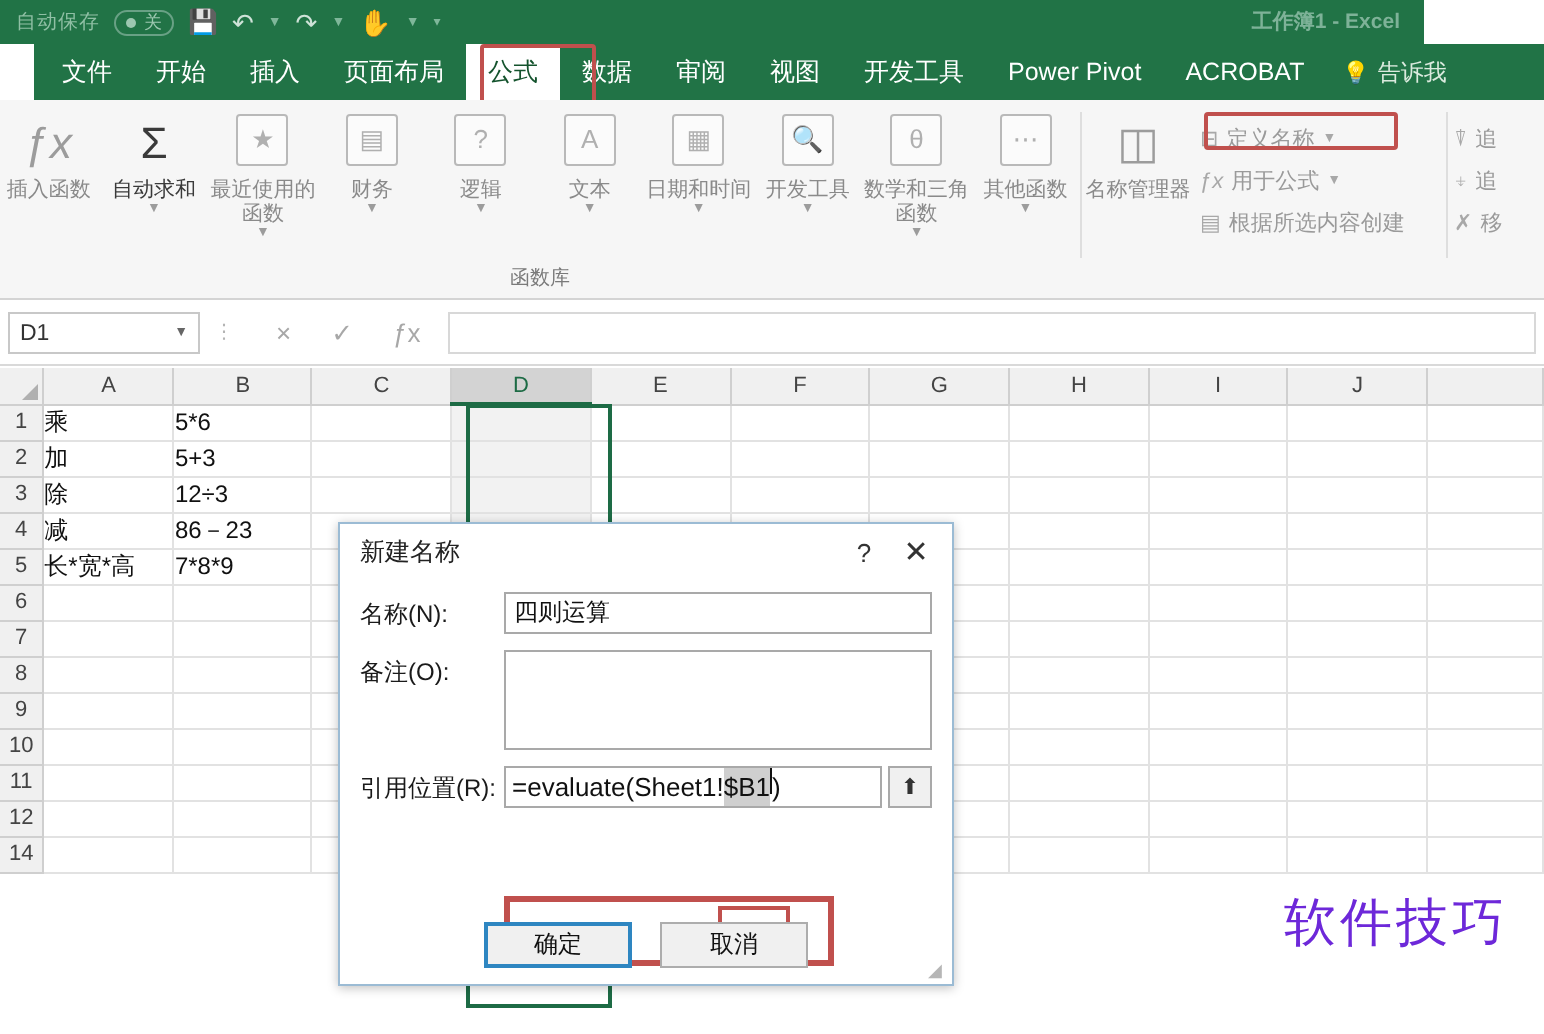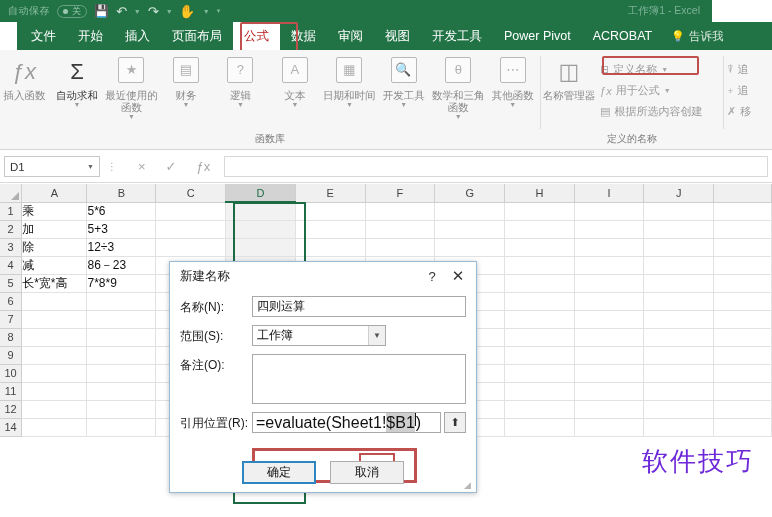--- a/index.html
+++ b/index.html
@@ -24,36 +24,36 @@
     border: 1px solid #69a185; border-radius: 9px;
     height: 13px; padding: 0 5px; color: #9cc7b0; font-size: 9px;
   }
   .autosave-dot { width: 5px; height: 5px; border-radius: 50%; background: #9cc7b0; display:block; }
   .qat-ico { color: #7fb79a; font-size: 12px; line-height: 1; }
   .qat-ico.bright { color: #cfe3d8; font-size: 13px; }
   .qat-caret { color: #7fb79a; font-size: 7px; }
   .title-center {
     position: absolute; left: 0; right: 0; text-align: right;
     padding-right: 12px;
-    color: #7eb298; font-size: 10.5px; pointer-events: none;
+    color: #7eb298; font-size: 10.5px; pointer-events: none; font-weight: bold;
   }
 
   
   .tabstrip {
     position: absolute; top: 22px; left: 0; width: 772px; height: 28px;
     background: #217346;
     display: flex; align-items: center; margin-left: 17px;
   }
   .tab {
     color: #ffffff; font-size: 12.5px; padding: 0 11px; height: 28px;
     display: flex; align-items: center; white-space: nowrap;
   }
   .tab.first { padding-left: 14px; }
   .tab.active {
-    background: #ffffff; color: #b91c1c; font-weight: normal;
+    background: #ffffff; color: #14532d; font-weight: normal;
   }
   .tab-highlight {
     position: absolute; left: 240px; top: 22px; width: 58px; height: 30px;
     border: 2px solid #c0504d; border-radius: 2px; pointer-events: none;
   }
   .tellme { display: flex; align-items: center; gap: 4px; color: #dbeade; font-size: 11.5px; padding-left: 8px;}
   .bulb { font-size: 11px; }
 
   
   .ribbon {
@@ -198,21 +198,21 @@
     background: #f0f0f0; border-left: 1px solid #cfcfcf;
     display:flex; align-items:center; justify-content:center;
     font-size: 8px; color: #555;
   }
   .ftext {
     flex: 1; height: 50px; border: 1px solid #a9a9a9; background: #fff; position: relative;
   }
   .refrow { display: flex; align-items: flex-start; }
   .refbox {
     flex: 1; height: 21px; border: 1px solid #a9a9a9; background: #fff;
-    font-size: 16px; color: #111; padding: 0 3px; line-height: 19px;
+    font-size: 13px; color: #111; padding: 0 3px; line-height: 19px;
     display: flex; white-space: nowrap;
   }
   .refbox .sel {
     background: #cfcfcf; color: #111;
   }
   .caret-bar {
     display: inline-block; width: 1px; height: 13px; background: #111; margin: 0 0px;
   }
   .collapse-btn {
     width: 22px; height: 21px; margin-left: 3px; border: 1px solid #a9a9a9;
@@ -377,21 +377,20 @@
             <span class="sico">ƒ<i>x</i></span>
             <span>用于公式</span>
             <span class="car">▼</span>
           </div>
           <div class="smallbtn">
             <span class="sico">▤</span>
             <span>根据所选内容创建</span>
           </div>
         </div>
       </div>
-      <div class="rgroup-label">定义的名称</div>
     </div>
 
     <div class="rsep"></div>
 
     <div class="rgroup" style="width:48px">
       <div class="rgroup-body">
         <div class="smallrows">
           <div class="smallbtn">
             <span class="sico">⍒</span>
             <span>追</span>
@@ -641,27 +640,20 @@
       <span class="q">?</span>
       <span class="x">✕</span>
     </div>
     <div class="dlg-body">
 
       <div class="frow">
         <div class="flabel">名称(N):</div>
         <div class="finput">四则运算</div>
       </div>
 
-      <div class="frow">
-        <div class="flabel">范围(S):</div>
-        <div class="fselect">
-          <span>工作簿</span>
-          <span class="arrowbtn">▼</span>
-        </div>
-      </div>
 
       <div class="frow">
         <div class="flabel">备注(O):</div>
         <div class="ftext"></div>
       </div>
 
       <div class="frow refrow">
         <div class="flabel">引用位置(R):</div>
         <div class="refbox">
             <span>=evaluate(Sheet1!</span>

